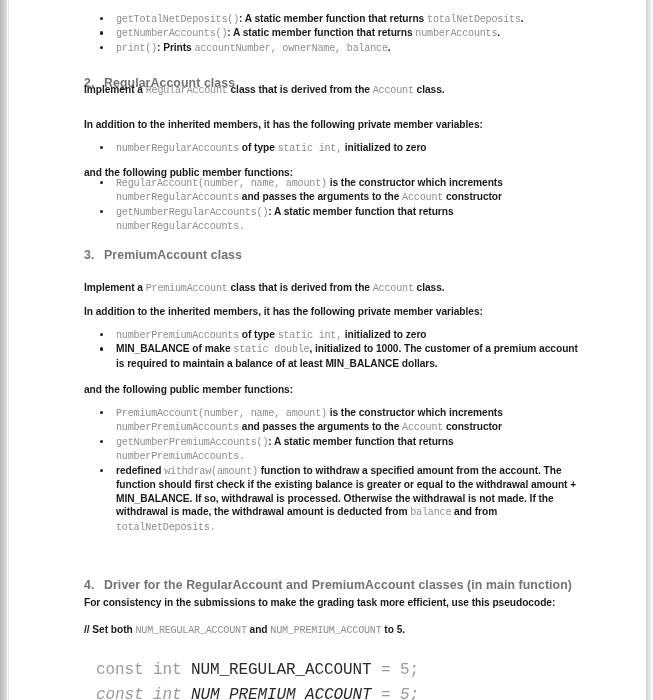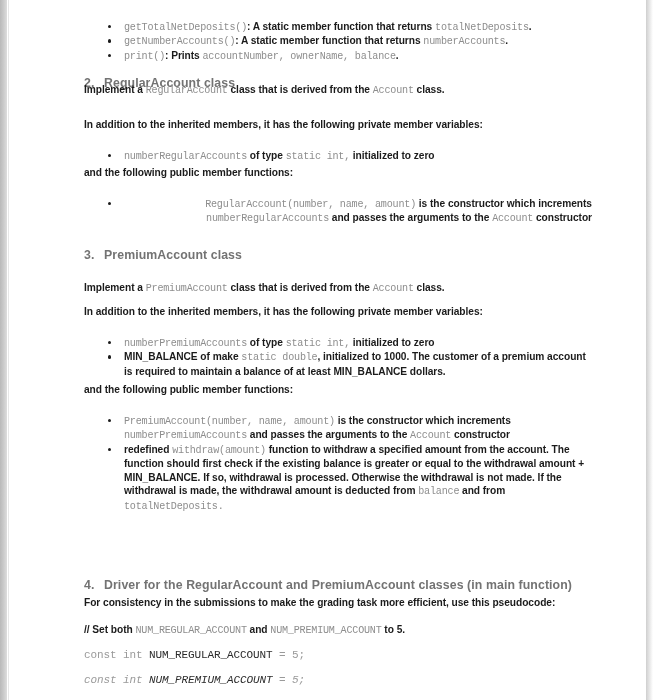--- a/index.html
+++ b/index.html
@@ -79,34 +79,34 @@
 
   .mono {
     font-family: "Liberation Mono", "DejaVu Sans Mono", monospace;
     font-size: 10.1px;
     font-weight: 400;
     color: #8d8d8d;
     letter-spacing: -0.2px;
   }
   .code-line {
     font-family: "Liberation Mono", "DejaVu Sans Mono", monospace;
-    font-size: 11px;
+    font-size: 16px;
     color: #9a9a9a;
     letter-spacing: -0.1px;
-    margin: 0;
+    margin: 12px;
     line-height: 1.3;
   }
   .code-line .ident {
     color: #2b2b2b;
     font-weight: 400;
   }
 
   ul.bullets {
     list-style: none;
-    margin: 8px;
+    margin: 0;
     padding: 0;
   }
   ul.bullets > li {
     position: relative;
     padding-left: 32px;
     color: #1b1b1b;
     font-size: 10.2px;
     font-weight: 600;
     line-height: 1.33;
     letter-spacing: -0.05px;
@@ -164,23 +164,26 @@
     <ul class="bullets row" style="top:141px;">
       <li>
         <span class="mono">numberRegularAccounts</span><span> of type </span><span class="mono">static int,</span><span>  initialized to zero</span>
       </li>
     </ul>
 
     <div class="row" style="top:166px;">
       <p class="para">and the following public member functions:</p>
     </div>
 
-    <ul class="bullets row" style="top:189px;text-align:right;">
+    <ul class="bullets row" style="top:176px;">
       <li>
         <span class="mono">RegularAccount(number, name, amount)</span><span> is the constructor which increments </span><span class="mono">numberRegularAccounts</span><span> and passes the arguments to the </span><span class="mono">Account</span><span> constructor</span>
+      </li>
+      <li>
+        <span class="mono">getNumberRegularAccounts()</span><span>: A static member function that returns </span><span class="mono">numberRegularAccounts.</span>
       </li>
     </ul>
 
     <div class="row" style="top:248px;">
       <div class="h-sec"><span class="num">3.</span><span>PremiumAccount class</span></div>
     </div>
 
     <div class="row" style="top:281px;">
       <p class="para"><span>Implement a </span><span class="mono">PremiumAccount</span><span> class that is derived from the </span><span class="mono">Account</span><span> class.</span></p>
     </div>
@@ -200,20 +203,23 @@
 
     <div class="row" style="top:383px;">
       <p class="para">and the following public member functions:</p>
     </div>
 
     <ul class="bullets row" style="top:406px;">
       <li>
         <span class="mono">PremiumAccount(number, name, amount)</span><span> is the constructor which increments </span><span class="mono">numberPremiumAccounts</span><span> and passes the arguments to the </span><span class="mono">Account</span><span> constructor</span>
       </li>
       <li>
+        <span class="mono">getNumberPremiumAccounts()</span><span>: A static member function that returns </span><span class="mono">numberPremiumAccounts.</span>
+      </li>
+      <li>
         <span>redefined </span><span class="mono">withdraw(amount)</span><span> function to withdraw a specified amount from the account. The function should first check if the existing balance is greater or equal to the withdrawal amount + MIN_BALANCE. If so, withdrawal is processed.  Otherwise the withdrawal is not made. If the withdrawal is made, the withdrawal amount is deducted from </span><span class="mono">balance</span><span> and from </span><span class="mono">totalNetDeposits.</span>
       </li>
     </ul>
 
     <div class="row" style="top:578px;">
       <div class="h-sec"><span class="num">4.</span><span>Driver for the RegularAccount and PremiumAccount classes (in main function)</span></div>
     </div>
 
     <div class="row" style="top:596px;">
       <p class="para">For consistency in the submissions to make the grading task more efficient, use this pseudocode:</p>

